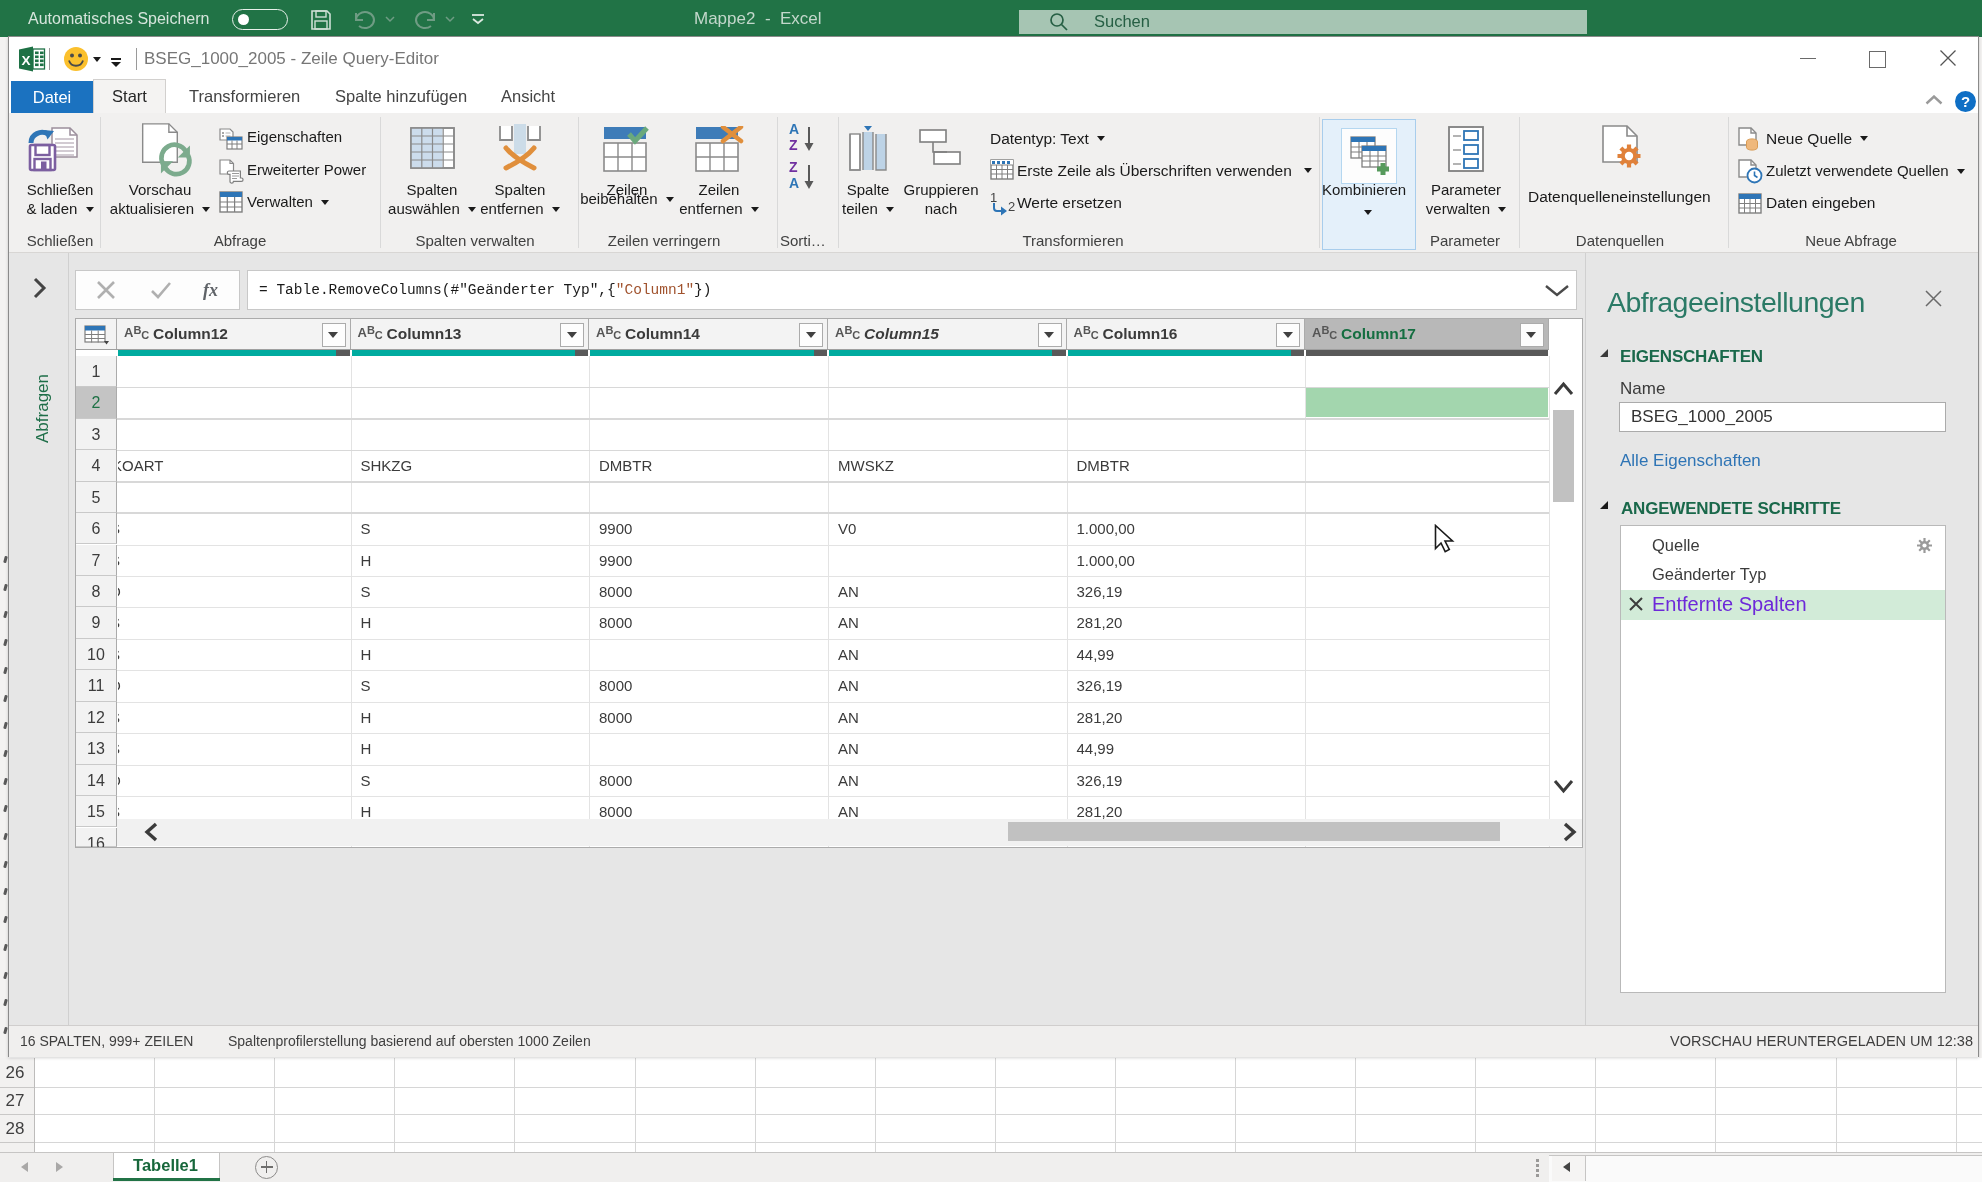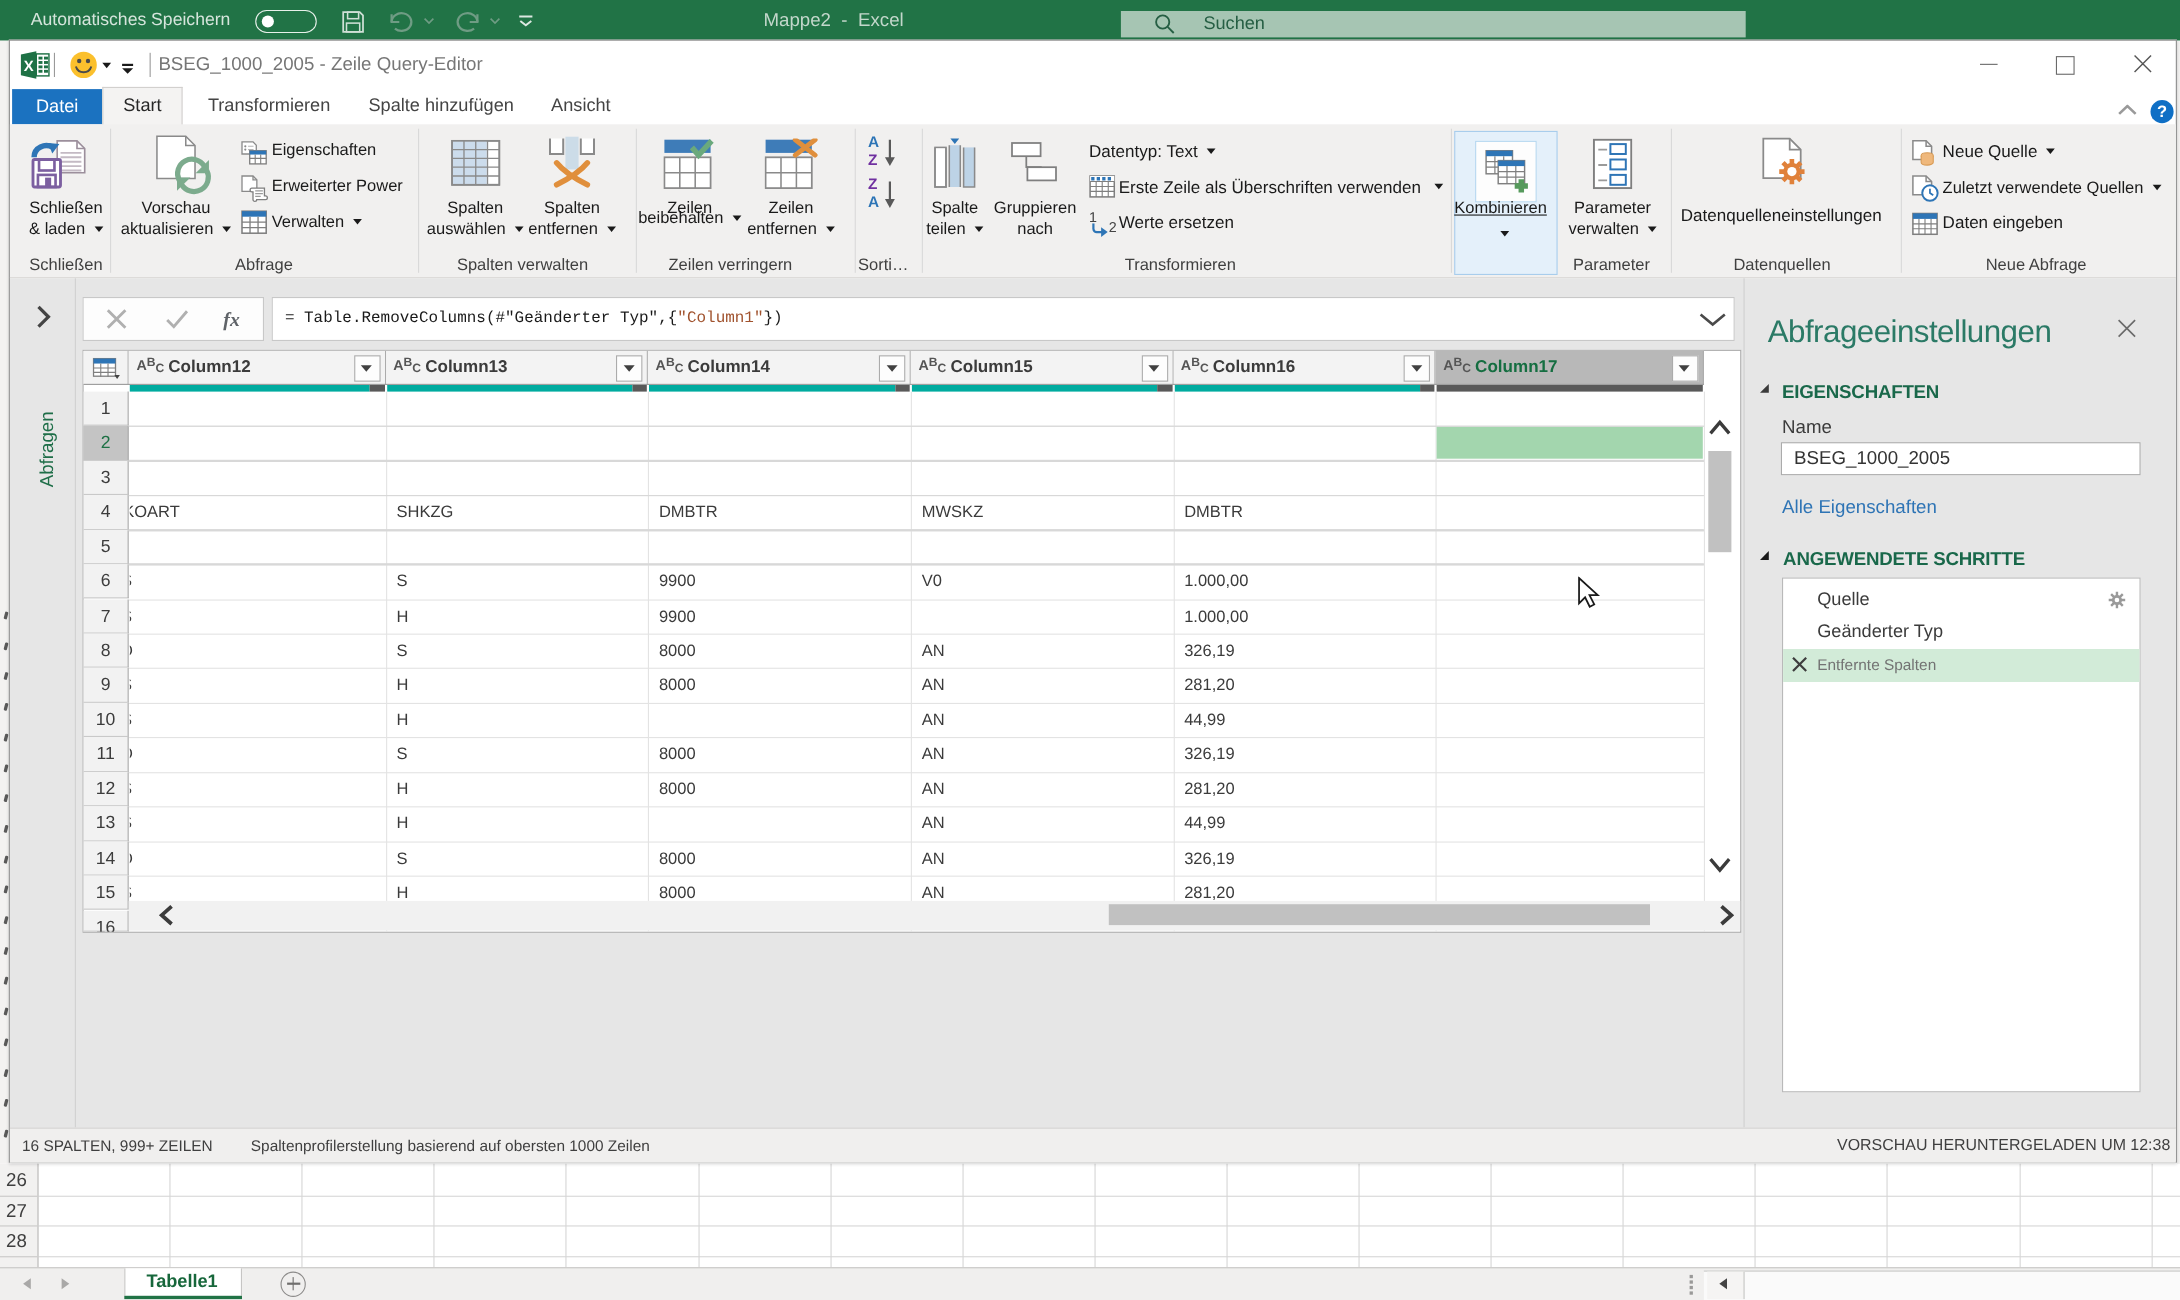--- a/index.html
+++ b/index.html
@@ -342,21 +342,21 @@
  <rect x="1" y="1" width="24" height="21" fill="#fff" stroke="#7f7f7f" stroke-width="1.3"></rect>
  <rect x="1" y="1" width="24" height="5" fill="#2e75b6"></rect>
  <path d="M1 11 h24 M1 16 h24 M9 6 v16 M17 6 v16" stroke="#7f7f7f" stroke-width="1.1"></path>
  <rect x="12" y="10" width="24" height="21" fill="#fff" stroke="#7f7f7f" stroke-width="1.3"></rect>
  <rect x="12" y="10" width="24" height="5" fill="#2e75b6"></rect>
  <path d="M12 20 h24 M12 25 h24 M20 15 v16 M28 15 v16" stroke="#7f7f7f" stroke-width="1.1"></path>
  <g stroke="#569a5c" stroke-width="5">
         <path d="M33 27 v12 M27 33 h12"></path>
       </g>
 </svg>
-<div class="t btxt c" style="left:1322px;top:181px;width:72px;text-decoration:underline;">Kombinieren</div>
+<div class="t btxt c" style="left:1322px;top:181px;width:72px;">Kombinieren</div>
 <div class="a" style="left:1364px;top:210px;width:0;height:0;border-left:4.5px solid transparent;border-right:4.5px solid transparent;border-top:5px solid #1a1a1a;"></div>
 
 <svg class="a" style="left:1448px;top:126px;" width="36" height="46" viewBox="0 0 36 46">
  <rect x="1" y="1" width="34" height="44" fill="#fff" stroke="#7f7f7f" stroke-width="1.8"></rect>
  <path d="M5 10 h8 M5 24 h8 M5 38 h8" stroke="#9a9a9a" stroke-width="1.6"></path>
  <rect x="16" y="5" width="14" height="9" fill="none" stroke="#2e75b6" stroke-width="1.8"></rect>
  <rect x="16" y="19" width="14" height="9" fill="none" stroke="#2e75b6" stroke-width="1.8"></rect>
  <rect x="16" y="33" width="14" height="9" fill="none" stroke="#2e75b6" stroke-width="1.8"></rect>
 </svg>
 <div class="t btxt c" style="left:1406px;top:181px;width:120px;">Parameter</div>
@@ -441,21 +441,21 @@
 <div class="t" style="left:386.5px;top:319px;height:30px;line-height:30px;font-size:15.5px;font-weight:bold;color:#3b3b3b;">Column13</div>
 <div class="a" style="left:560px;top:322.5px;width:24px;height:24px;background:#fdfdfd;border:1px solid #ababab;box-sizing:border-box;"></div>
 <div class="a" style="left:566.5px;top:332px;width:0;height:0;border-left:5.5px solid transparent;border-right:5.5px solid transparent;border-top:6.5px solid #404040;"></div>
 <div class="a" style="left:589px;top:319px;width:239px;height:31px;background:#f3f3f3;border-right:1px solid #ababab;border-bottom:1px solid #ababab;box-sizing:border-box;"></div>
 <div class="t" style="left:596px;top:324px;font-size:13px;color:#555;font-weight:bold;">A<span style="font-size:11px;vertical-align:3px;">B</span><span style="font-size:11px;vertical-align:-2px;">C</span></div>
 <div class="t" style="left:625px;top:319px;height:30px;line-height:30px;font-size:15.5px;font-weight:bold;color:#3b3b3b;">Column14</div>
 <div class="a" style="left:799px;top:322.5px;width:24px;height:24px;background:#fdfdfd;border:1px solid #ababab;box-sizing:border-box;"></div>
 <div class="a" style="left:805.5px;top:332px;width:0;height:0;border-left:5.5px solid transparent;border-right:5.5px solid transparent;border-top:6.5px solid #404040;"></div>
 <div class="a" style="left:828px;top:319px;width:238.5px;height:31px;background:#f3f3f3;border-right:1px solid #ababab;border-bottom:1px solid #ababab;box-sizing:border-box;"></div>
 <div class="t" style="left:835px;top:324px;font-size:13px;color:#555;font-weight:bold;">A<span style="font-size:11px;vertical-align:3px;">B</span><span style="font-size:11px;vertical-align:-2px;">C</span></div>
-<div class="t" style="left:864px;top:319px;height:30px;line-height:30px;font-size:15.5px;font-weight:bold;color:#3b3b3b;">Column15</div>
+<div class="t" style="left:864px;top:319px;height:30px;line-height:30px;font-size:15.5px;font-weight:bold;color:#3b3b3b;font-style:italic;">Column15</div>
 <div class="a" style="left:1037.5px;top:322.5px;width:24px;height:24px;background:#fdfdfd;border:1px solid #ababab;box-sizing:border-box;"></div>
 <div class="a" style="left:1044.0px;top:332px;width:0;height:0;border-left:5.5px solid transparent;border-right:5.5px solid transparent;border-top:6.5px solid #404040;"></div>
 <div class="a" style="left:1066.5px;top:319px;width:238.5px;height:31px;background:#f3f3f3;border-right:1px solid #ababab;border-bottom:1px solid #ababab;box-sizing:border-box;"></div>
 <div class="t" style="left:1073.5px;top:324px;font-size:13px;color:#555;font-weight:bold;">A<span style="font-size:11px;vertical-align:3px;">B</span><span style="font-size:11px;vertical-align:-2px;">C</span></div>
 <div class="t" style="left:1102.5px;top:319px;height:30px;line-height:30px;font-size:15.5px;font-weight:bold;color:#3b3b3b;">Column16</div>
 <div class="a" style="left:1276px;top:322.5px;width:24px;height:24px;background:#fdfdfd;border:1px solid #ababab;box-sizing:border-box;"></div>
 <div class="a" style="left:1282.5px;top:332px;width:0;height:0;border-left:5.5px solid transparent;border-right:5.5px solid transparent;border-top:6.5px solid #404040;"></div>
 <div class="a" style="left:1305px;top:319px;width:243.5px;height:31px;background:#b8b8b8;border-right:1px solid #ababab;border-bottom:1px solid #ababab;box-sizing:border-box;"></div>
 <div class="t" style="left:1312px;top:324px;font-size:13px;color:#555;font-weight:bold;">A<span style="font-size:11px;vertical-align:3px;">B</span><span style="font-size:11px;vertical-align:-2px;">C</span></div>
 <div class="t" style="left:1341px;top:319px;height:30px;line-height:30px;font-size:15.5px;font-weight:bold;color:#156e41;">Column17</div>
@@ -644,21 +644,21 @@
         <path d="M8.5 1 v15 M1 8.5 h15 M3.2 3.2 l10.6 10.6 M13.8 3.2 L3.2 13.8"></path>
       </g>
       <circle cx="8.5" cy="8.5" r="4.6" fill="#9a9a9a"></circle>
       <circle cx="8.5" cy="8.5" r="2.1" fill="#fff"></circle>
     </svg>
 <div class="t" style="left:1652px;top:560px;height:29px;line-height:29px;font-size:16.5px;color:#3b3b3b;">Geänderter Typ</div>
 <div class="a" style="left:1621px;top:590px;width:324px;height:29.5px;background:#d2ebd8;"></div>
 <svg class="a" style="left:1628px;top:596px;" width="16" height="16" viewBox="0 0 16 16">
       <path d="M2 2 C6 6 10 10 14 14 M14 2 C10 6 6 10 2 14" stroke="#3d3d3d" stroke-width="2" fill="none"></path>
     </svg>
-<div class="t" style="left:1652px;top:590px;height:29.5px;line-height:29.5px;font-size:14px;color:#737373;text-align:right;">Entfernte Spalten</div>
+<div class="t" style="left:1652px;top:590px;height:29.5px;line-height:29.5px;font-size:20px;color:#6d28d9;text-align:right;">Entfernte Spalten</div>
 </div>
 
 <div class="a" style="left:9px;top:1025px;width:1969px;height:32px;background:#f0efee;border-top:1px solid #d0cecd;box-sizing:border-box;"></div>
 <div class="t" style="left:20px;top:1026px;height:30px;line-height:30px;font-size:14px;color:#3f3f3f;">16 SPALTEN, 999+ ZEILEN</div>
 <div class="t" style="left:228px;top:1026px;height:30px;line-height:30px;font-size:14px;color:#3f3f3f;">Spaltenprofilerstellung basierend auf obersten 1000 Zeilen</div>
 <div class="t" style="left:1500px;top:1026px;width:473px;height:30px;line-height:30px;font-size:14.5px;color:#3f3f3f;text-align:right;">VORSCHAU HERUNTERGELADEN UM 12:38</div>
 
 <svg class="a" style="left:1434px;top:524px;z-index:50;" width="22" height="30" viewBox="0 0 22 30">
  <path d="M1.5 1.5 L1.5 24.5 L7 19 L11.2 27.6 L15.3 25.5 L11 17 L18.5 17 Z" fill="#fff" stroke="#1a1a1a" stroke-width="1.6" stroke-linejoin="miter"></path>
 </svg>

